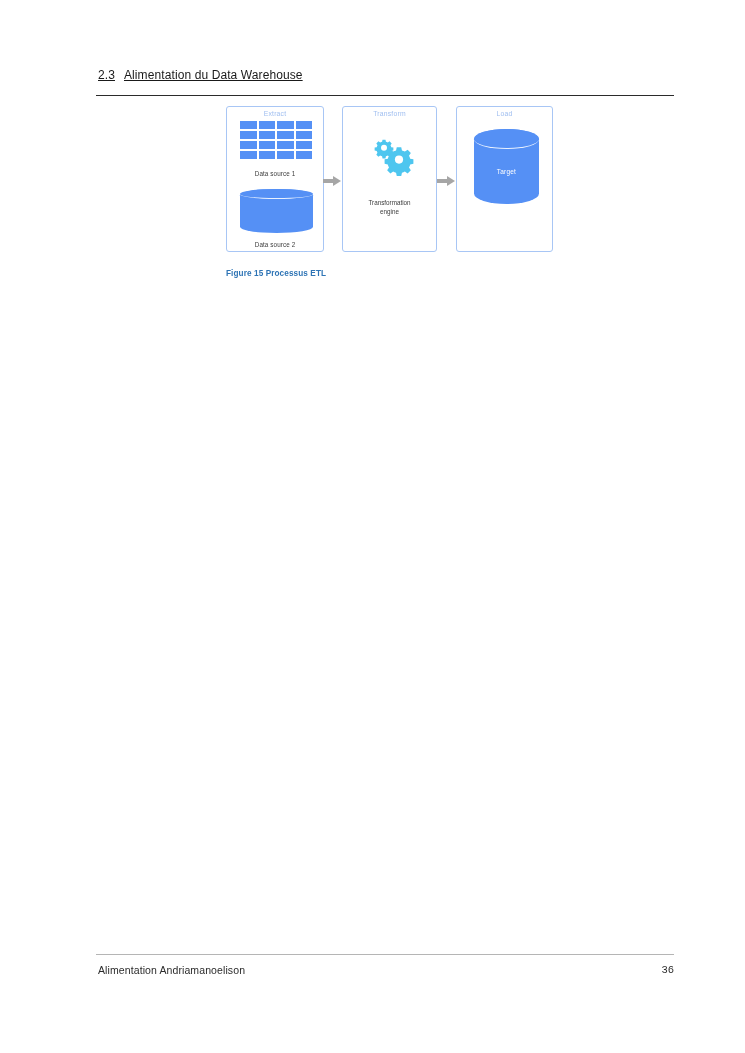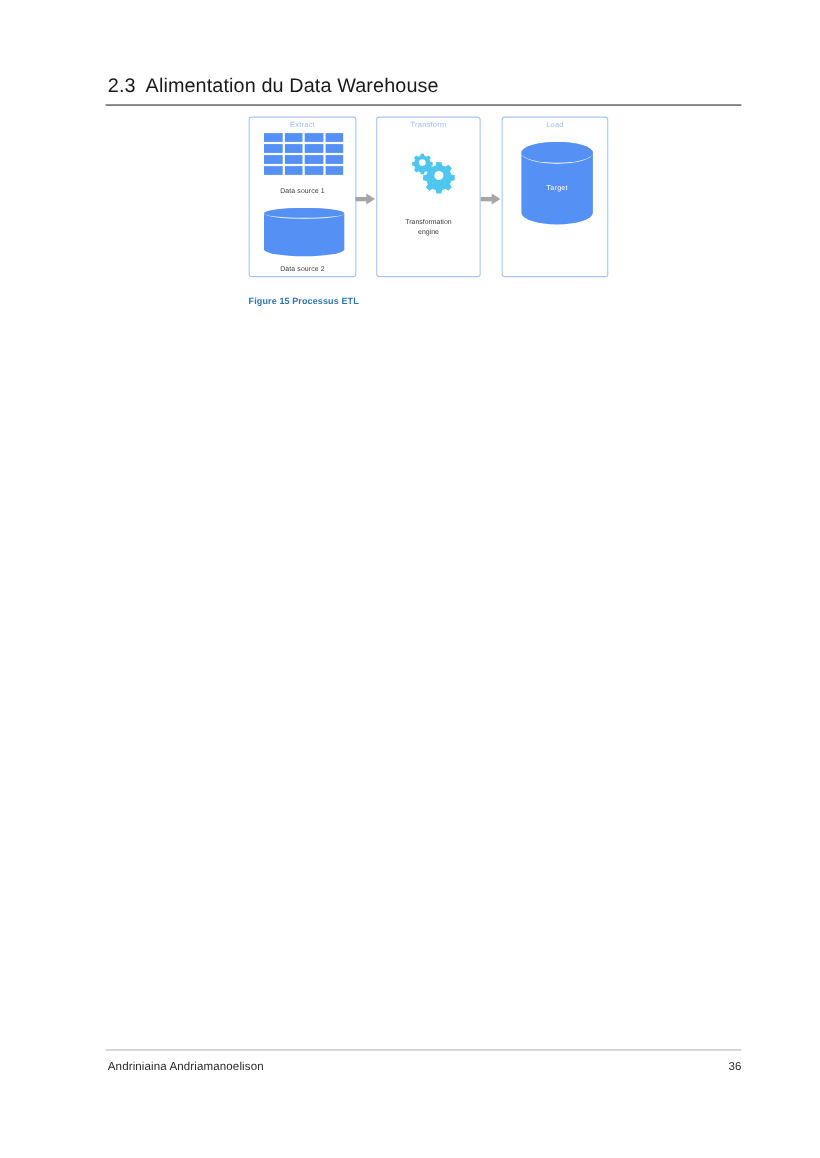--- a/index.html
+++ b/index.html
@@ -21,24 +21,25 @@
     position: absolute;
     inset: 0;
     background: #ffffff;
   }
 
   
   .heading {
     position: absolute;
     left: 98px;
     top: 68px;
-    font-size: 18px;
+    font-size: 12px;
     color: #1a1a1a;
     letter-spacing: 0.1px;
     white-space: nowrap;
+    text-decoration: underline;
   }
   .heading .num { margin-right: 9px; }
 
   .heading-rule {
     position: absolute;
     left: 96px;
     top: 95px;
     width: 578px;
     height: 1px;
     background: #2b2b2b;
@@ -229,20 +230,21 @@
     font-size: 10.5px;
     color: #2b2b2b;
     letter-spacing: 0.1px;
   }
   .footer-right {
     position: absolute;
     right: 71px;
     top: 964px;
     font-size: 10.5px;
     color: #2b2b2b;
+    font-family: Liberation Mono, monospace;
   }
 </style>
 </head>
 <body>
 
 <div class="page">
 
   <div class="heading">
     <span class="num">2.3</span><span>Alimentation du Data Warehouse</span>
   </div>
@@ -324,16 +326,16 @@
         <div class="cyl-top"></div>
         <div class="cyl-label">Target</div>
       </div>
     </div>
 
   </div>
 
   <div class="fig-caption">Figure 15 Processus ETL</div>
 
   <div class="footer-rule"></div>
-  <div class="footer-left">Andriniaina Andriamanoelison</div>
+  <div class="footer-left">Alimentation Andriamanoelison</div>
   <div class="footer-right">36</div>
 
 </div>
 
 </body></html>

